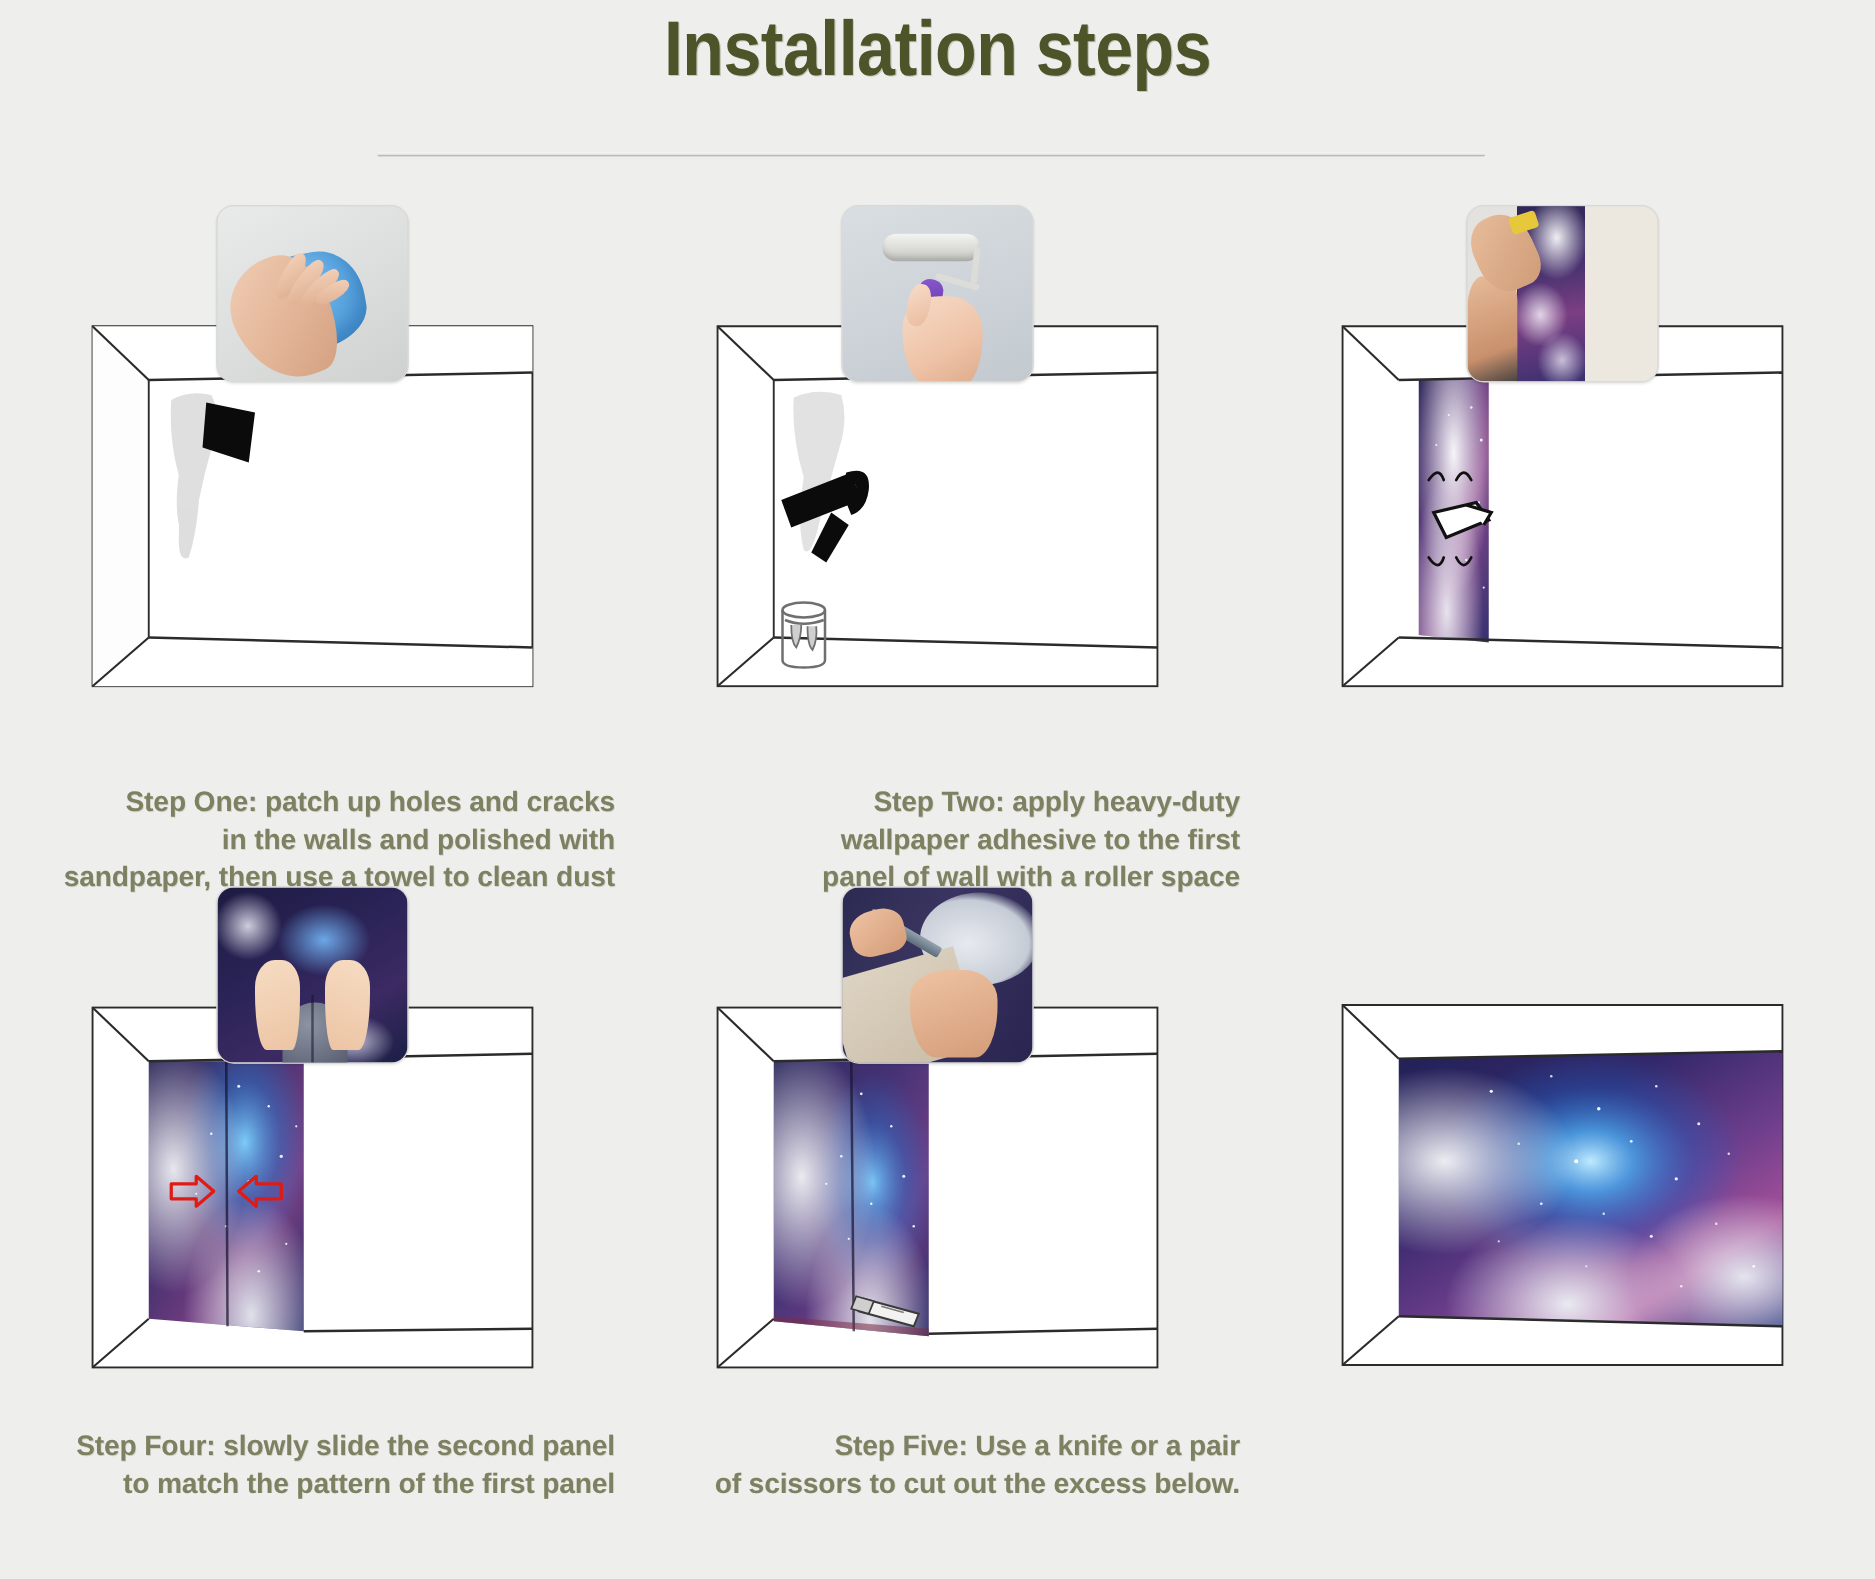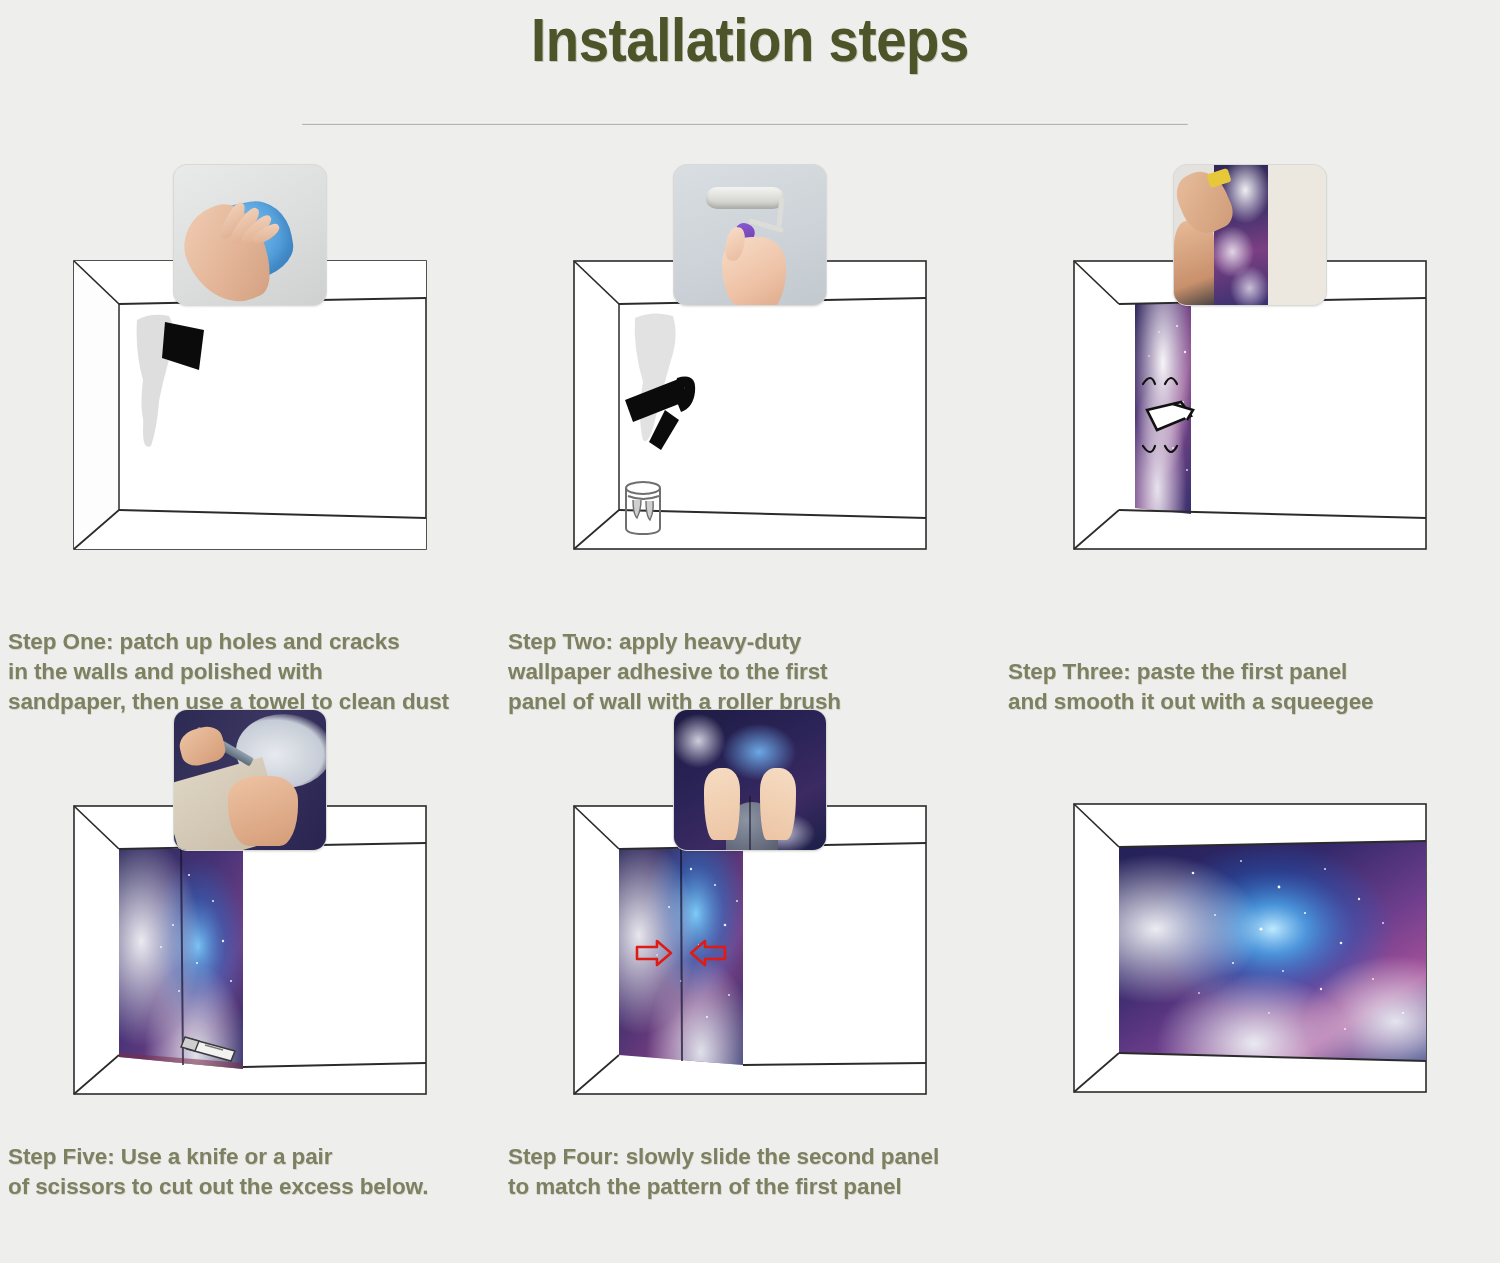--- a/index.html
+++ b/index.html
@@ -187,21 +187,21 @@
   
   .room{
     position:absolute;left:50%;transform:translateX(-50%);
     top:110px;width:354px;height:290px;
   }
   .room svg{display:block;width:354px;height:290px;}
 
   
   .caption{
     position:absolute;left:0;bottom:10px;width:500px;
-    text-align:left;
+    text-align:right;
     color:#7e8161;
     font-size:22.5px;
     font-weight:bold;
     line-height:1.33;
     letter-spacing:-0.1px;
     padding:0 8px;
     box-sizing:border-box;
     white-space:pre-line;
     text-shadow:0.6px 0.6px 0 rgba(130,133,105,.25);
   }
@@ -281,21 +281,21 @@
           <path d="M53 228 L53 268 Q53 274 70 274 Q87 274 87 268 L87 228"></path>
           <ellipse cx="70" cy="228" rx="17" ry="6"></ellipse>
           <path d="M55 236 Q70 242 86 236"></path>
           <path d="M60 240 Q60 254 64 258 Q68 250 68 240" fill="#cfcfcf" stroke-width="1.4"></path>
           <path d="M73 241 Q73 256 77 260 Q81 252 80 241" fill="#cfcfcf" stroke-width="1.4"></path>
         </g>
       </svg>
     </div>
     <div class="caption">Step Two: apply heavy-duty
 wallpaper adhesive to the first
-panel of wall with a roller brush</div>
+panel of wall with a roller space</div>
   </div>
 
   <div class="step row1">
     <div class="thumb">
       <div class="inner t3">
         <div class="panel3"></div>
         <div class="body3"></div>
         <div class="arm"></div>
         <div class="sq3"></div>
       </div>
@@ -343,89 +343,20 @@
           <path d="M104 124 Q98 112 92 124"></path>
           <path d="M70 186 Q78 198 82 186"></path>
           <path d="M104 186 Q98 198 92 186"></path>
         </g>
         <g>
           <path d="M74 150 L108 142 L118 156 L84 170 Z" fill="#ffffff" stroke="#111" stroke-width="2.6"></path>
           <path d="M100 144 L120 150 L114 160" fill="#ffffff" stroke="#111" stroke-width="2.6"></path>
         </g>
       </svg>
     </div>
-    <div class="caption">Step Three: paste the first panel
-and smooth it out with a squeegee</div>
-  </div>
-
-  <div class="step row2">
-    <div class="thumb">
-      <div class="inner t5">
-        <div class="cloud5"></div>
-        <div class="board"></div>
-        <div class="blade"></div>
-        <div class="hand5"></div>
-        <div class="hand5b"></div>
-      </div>
-    </div>
-    <div class="room">
-      <svg viewBox="0 0 354 290">
-        <defs>
-          <linearGradient id="gx5" x1="0" y1="0" x2="1" y2="1">
-            <stop offset="0%" stop-color="#2d2a5c"></stop>
-            <stop offset="40%" stop-color="#453275"></stop>
-            <stop offset="70%" stop-color="#6f3f86"></stop>
-            <stop offset="100%" stop-color="#2a2c66"></stop>
-          </linearGradient>
-          <radialGradient id="neb5" cx="64%" cy="44%" r="40%">
-            <stop offset="0%" stop-color="#79cdff" stop-opacity="0.92"></stop>
-            <stop offset="55%" stop-color="#2a74cf" stop-opacity="0.42"></stop>
-            <stop offset="100%" stop-color="#2a74cf" stop-opacity="0"></stop>
-          </radialGradient>
-          <radialGradient id="cld5" cx="18%" cy="42%" r="48%">
-            <stop offset="0%" stop-color="#f1f2f5" stop-opacity="0.96"></stop>
-            <stop offset="100%" stop-color="#f1f2f5" stop-opacity="0"></stop>
-          </radialGradient>
-          <radialGradient id="cld5b" cx="62%" cy="94%" r="42%">
-            <stop offset="0%" stop-color="#e7eaef" stop-opacity="0.95"></stop>
-            <stop offset="100%" stop-color="#e7eaef" stop-opacity="0"></stop>
-          </radialGradient>
-        </defs>
-        <rect x="1" y="1" width="352" height="288" fill="#ffffff" stroke="#2b2b2b" stroke-width="1.6"></rect>
-        <g>
-          <path d="M46 44 L170 44 L170 264 L46 252 Z" fill="url(#gx5)"></path>
-          <path d="M46 44 L170 44 L170 264 L46 252 Z" fill="url(#neb5)"></path>
-          <path d="M46 44 L170 44 L170 264 L46 252 Z" fill="url(#cld5)"></path>
-          <path d="M46 44 L170 44 L170 264 L46 252 Z" fill="url(#cld5b)"></path>
-          <g fill="#ffffff" opacity="0.9">
-            <circle cx="116" cy="70" r="1.1"></circle>
-              <circle cx="140" cy="96" r="1"></circle>
-            <circle cx="100" cy="120" r="1"></circle>
-              <circle cx="150" cy="136" r="1.2"></circle>
-            <circle cx="124" cy="158" r="1"></circle>
-              <circle cx="106" cy="186" r="0.9"></circle>
-            <circle cx="158" cy="176" r="1"></circle>
-              <circle cx="88" cy="142" r="0.9"></circle>
-          </g>
-          <line x1="108" y1="44" x2="110" y2="260" stroke="#17142f" stroke-width="2" opacity="0.7"></line>
-          <path d="M46 248 L170 258 L170 264 L46 252 Z" fill="#7a2d46" opacity="0.55"></path>
-        </g>
-        <line x1="1" y1="1" x2="46" y2="44" stroke="#2b2b2b" stroke-width="1.7"></line>
-        <line x1="1" y1="289" x2="46" y2="250" stroke="#2b2b2b" stroke-width="1.7"></line>
-        <line x1="46" y1="44" x2="353" y2="38" stroke="#2b2b2b" stroke-width="2"></line>
-        <line x1="170" y1="262" x2="353" y2="258" stroke="#2b2b2b" stroke-width="2"></line>
-        <g>
-          <path d="M118 234 L162 246 L158 256 L114 244 Z" fill="#f2f2f0" stroke="#3a3a3a" stroke-width="1.6"></path>
-          <path d="M112 232 L126 236 L122 246 L108 242 Z" fill="#cfcfcf" stroke="#3a3a3a" stroke-width="1.4"></path>
-          <path d="M132 240 L150 245" stroke="#7a7a7a" stroke-width="1.4"></path>
-        </g>
-      </svg>
-    </div>
-    <div class="caption">Step Five: Use a knife or a pair
-of scissors to cut out the excess below.</div>
   </div>
 
   <div class="step row2">
     <div class="thumb">
       <div class="inner t4">
         <div class="ball"></div>
         <div class="seam4"></div>
         <div class="hl"></div>
         <div class="hr"></div>
       </div>
@@ -478,20 +409,87 @@
         <line x1="46" y1="44" x2="353" y2="38" stroke="#2b2b2b" stroke-width="2"></line>
         <line x1="170" y1="260" x2="353" y2="258" stroke="#2b2b2b" stroke-width="2"></line>
         <g fill="none" stroke="#e01b14" stroke-width="2.6" stroke-linejoin="round">
           <path d="M64 142 L84 142 L84 136 L98 148 L84 160 L84 154 L64 154 Z"></path>
           <path d="M152 142 L132 142 L132 136 L118 148 L132 160 L132 154 L152 154 Z"></path>
         </g>
       </svg>
     </div>
     <div class="caption">Step Four: slowly slide the second panel
 to match the pattern of the first panel</div>
+  </div>
+
+  <div class="step row2">
+    <div class="thumb">
+      <div class="inner t5">
+        <div class="cloud5"></div>
+        <div class="board"></div>
+        <div class="blade"></div>
+        <div class="hand5"></div>
+        <div class="hand5b"></div>
+      </div>
+    </div>
+    <div class="room">
+      <svg viewBox="0 0 354 290">
+        <defs>
+          <linearGradient id="gx5" x1="0" y1="0" x2="1" y2="1">
+            <stop offset="0%" stop-color="#2d2a5c"></stop>
+            <stop offset="40%" stop-color="#453275"></stop>
+            <stop offset="70%" stop-color="#6f3f86"></stop>
+            <stop offset="100%" stop-color="#2a2c66"></stop>
+          </linearGradient>
+          <radialGradient id="neb5" cx="64%" cy="44%" r="40%">
+            <stop offset="0%" stop-color="#79cdff" stop-opacity="0.92"></stop>
+            <stop offset="55%" stop-color="#2a74cf" stop-opacity="0.42"></stop>
+            <stop offset="100%" stop-color="#2a74cf" stop-opacity="0"></stop>
+          </radialGradient>
+          <radialGradient id="cld5" cx="18%" cy="42%" r="48%">
+            <stop offset="0%" stop-color="#f1f2f5" stop-opacity="0.96"></stop>
+            <stop offset="100%" stop-color="#f1f2f5" stop-opacity="0"></stop>
+          </radialGradient>
+          <radialGradient id="cld5b" cx="62%" cy="94%" r="42%">
+            <stop offset="0%" stop-color="#e7eaef" stop-opacity="0.95"></stop>
+            <stop offset="100%" stop-color="#e7eaef" stop-opacity="0"></stop>
+          </radialGradient>
+        </defs>
+        <rect x="1" y="1" width="352" height="288" fill="#ffffff" stroke="#2b2b2b" stroke-width="1.6"></rect>
+        <g>
+          <path d="M46 44 L170 44 L170 264 L46 252 Z" fill="url(#gx5)"></path>
+          <path d="M46 44 L170 44 L170 264 L46 252 Z" fill="url(#neb5)"></path>
+          <path d="M46 44 L170 44 L170 264 L46 252 Z" fill="url(#cld5)"></path>
+          <path d="M46 44 L170 44 L170 264 L46 252 Z" fill="url(#cld5b)"></path>
+          <g fill="#ffffff" opacity="0.9">
+            <circle cx="116" cy="70" r="1.1"></circle>
+              <circle cx="140" cy="96" r="1"></circle>
+            <circle cx="100" cy="120" r="1"></circle>
+              <circle cx="150" cy="136" r="1.2"></circle>
+            <circle cx="124" cy="158" r="1"></circle>
+              <circle cx="106" cy="186" r="0.9"></circle>
+            <circle cx="158" cy="176" r="1"></circle>
+              <circle cx="88" cy="142" r="0.9"></circle>
+          </g>
+          <line x1="108" y1="44" x2="110" y2="260" stroke="#17142f" stroke-width="2" opacity="0.7"></line>
+          <path d="M46 248 L170 258 L170 264 L46 252 Z" fill="#7a2d46" opacity="0.55"></path>
+        </g>
+        <line x1="1" y1="1" x2="46" y2="44" stroke="#2b2b2b" stroke-width="1.7"></line>
+        <line x1="1" y1="289" x2="46" y2="250" stroke="#2b2b2b" stroke-width="1.7"></line>
+        <line x1="46" y1="44" x2="353" y2="38" stroke="#2b2b2b" stroke-width="2"></line>
+        <line x1="170" y1="262" x2="353" y2="258" stroke="#2b2b2b" stroke-width="2"></line>
+        <g>
+          <path d="M118 234 L162 246 L158 256 L114 244 Z" fill="#f2f2f0" stroke="#3a3a3a" stroke-width="1.6"></path>
+          <path d="M112 232 L126 236 L122 246 L108 242 Z" fill="#cfcfcf" stroke="#3a3a3a" stroke-width="1.4"></path>
+          <path d="M132 240 L150 245" stroke="#7a7a7a" stroke-width="1.4"></path>
+        </g>
+      </svg>
+    </div>
+    <div class="caption">Step Five: Use a knife or a pair
+of scissors to cut out the excess below.</div>
   </div>
 
   <div class="step row2">
     <div class="room" style="top:108px;">
       <svg viewBox="0 0 354 290">
         <defs>
           <linearGradient id="gx6" x1="0.1" y1="0" x2="0.95" y2="1">
             <stop offset="0%" stop-color="#25225a"></stop>
             <stop offset="30%" stop-color="#33286a"></stop>
             <stop offset="58%" stop-color="#6e3e8c"></stop>

